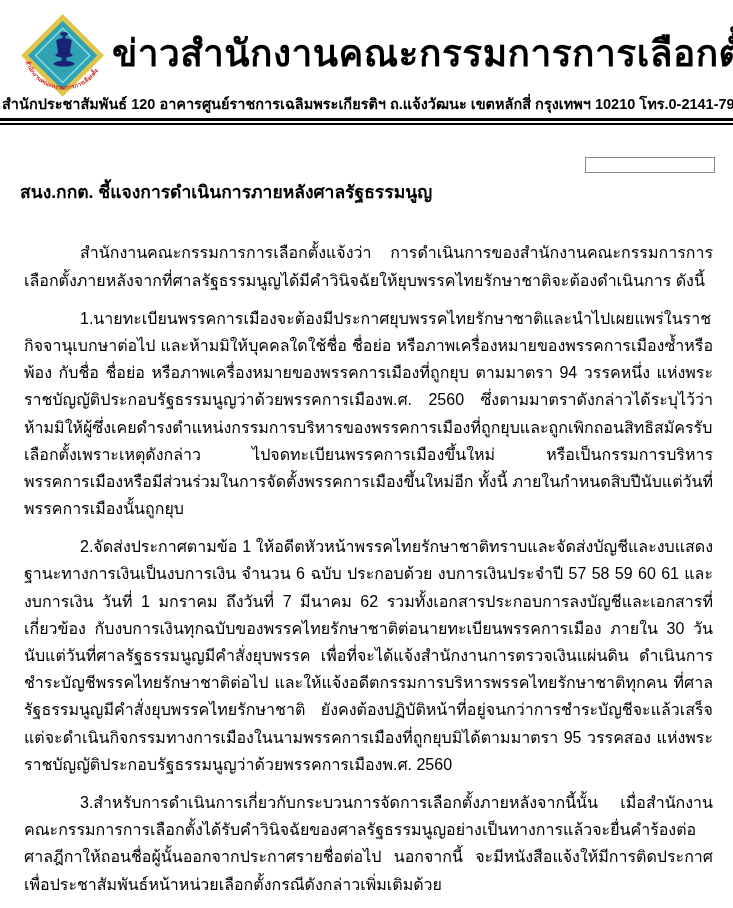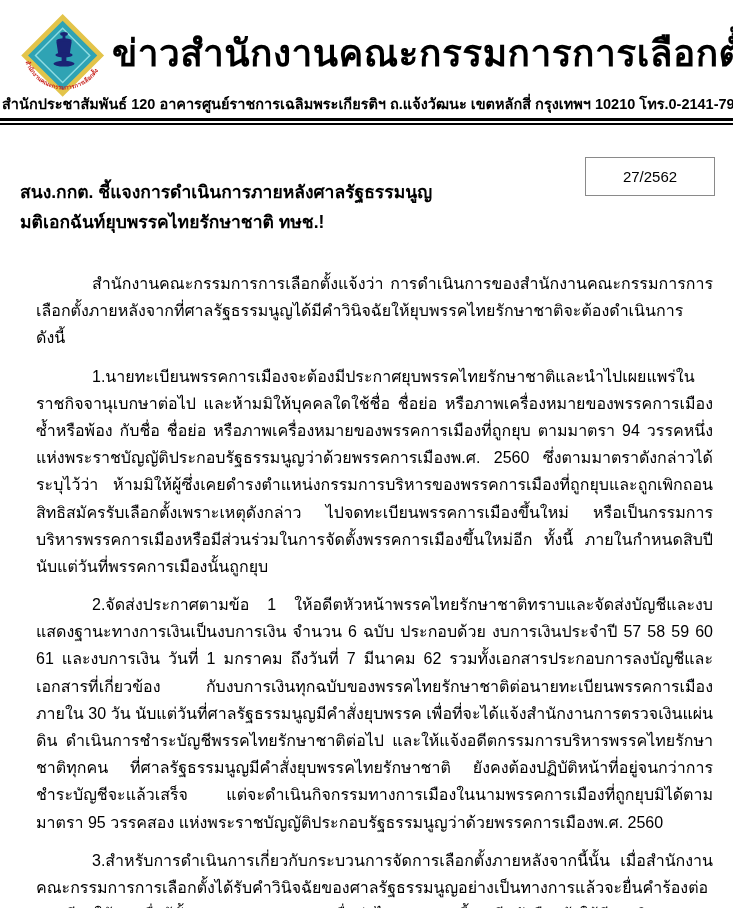--- a/index.html
+++ b/index.html
@@ -70,21 +70,21 @@
   }
 
   
   .body-text {
     margin: 32px 20px 0 20px;
     font-size: 16px;
     line-height: 1.7;
     text-align: justify;
   }
   .body-text p {
-    margin: 0 0 11px 16px;
+    margin: 0 0 11px 4px;
     text-indent: 56px;
   }
 </style>
 </head>
 <body>
 
 <div class="page">
 
   <div class="header">
 
@@ -113,26 +113,24 @@
     </div>
 
     <div class="agency-title">ข่าวสำนักงานคณะกรรมการการเลือกตั้ง</div>
 
     <div class="address-line">สำนักประชาสัมพันธ์ 120 อาคารศูนย์ราชการเฉลิมพระเกียรติฯ ถ.แจ้งวัฒนะ เขตหลักสี่ กรุงเทพฯ 10210 โทร.0-2141-7921-23 โทรสาร 02-143-850</div>
 
     <div class="rule-double"></div>
   </div>
 
   <div class="doc-box">
-    <div>27/2562</div>
   </div>
 
   <div class="headline">
     <div>สนง.กกต. ชี้แจงการดำเนินการภายหลังศาลรัฐธรรมนูญ</div>
-    <div>มติเอกฉันท์ยุบพรรคไทยรักษาชาติ ทษช.!</div>
   </div>
 
   <div class="body-text">
     <p>สำนักงานคณะกรรมการการเลือกตั้งแจ้งว่า การดำเนินการของสำนักงานคณะกรรมการการเลือกตั้งภายหลังจากที่ศาลรัฐธรรมนูญได้มีคำวินิจฉัยให้ยุบพรรคไทยรักษาชาติจะต้องดำเนินการ ดังนี้</p>
     <p>1.นายทะเบียนพรรคการเมืองจะต้องมีประกาศยุบพรรคไทยรักษาชาติและนำไปเผยแพร่ในราชกิจจานุเบกษาต่อไป และห้ามมิให้บุคคลใดใช้ชื่อ ชื่อย่อ หรือภาพเครื่องหมายของพรรคการเมืองซ้ำหรือพ้อง กับชื่อ ชื่อย่อ หรือภาพเครื่องหมายของพรรคการเมืองที่ถูกยุบ ตามมาตรา 94 วรรคหนึ่ง แห่งพระราชบัญญัติประกอบรัฐธรรมนูญว่าด้วยพรรคการเมืองพ.ศ. 2560 ซึ่งตามมาตราดังกล่าวได้ระบุไว้ว่า ห้ามมิให้ผู้ซึ่งเคยดำรงตำแหน่งกรรมการบริหารของพรรคการเมืองที่ถูกยุบและถูกเพิกถอนสิทธิสมัครรับเลือกตั้งเพราะเหตุดังกล่าว ไปจดทะเบียนพรรคการเมืองขึ้นใหม่ หรือเป็นกรรมการบริหารพรรคการเมืองหรือมีส่วนร่วมในการจัดตั้งพรรคการเมืองขึ้นใหม่อีก ทั้งนี้ ภายในกำหนดสิบปีนับแต่วันที่พรรคการเมืองนั้นถูกยุบ</p>
     <p>2.จัดส่งประกาศตามข้อ 1 ให้อดีตหัวหน้าพรรคไทยรักษาชาติทราบและจัดส่งบัญชีและงบแสดงฐานะทางการเงินเป็นงบการเงิน จำนวน 6 ฉบับ ประกอบด้วย งบการเงินประจำปี 57 58 59 60 61 และงบการเงิน วันที่ 1 มกราคม ถึงวันที่ 7 มีนาคม 62 รวมทั้งเอกสารประกอบการลงบัญชีและเอกสารที่เกี่ยวข้อง กับงบการเงินทุกฉบับของพรรคไทยรักษาชาติต่อนายทะเบียนพรรคการเมือง ภายใน 30 วัน นับแต่วันที่ศาลรัฐธรรมนูญมีคำสั่งยุบพรรค เพื่อที่จะได้แจ้งสำนักงานการตรวจเงินแผ่นดิน ดำเนินการชำระบัญชีพรรคไทยรักษาชาติต่อไป และให้แจ้งอดีตกรรมการบริหารพรรคไทยรักษาชาติทุกคน ที่ศาลรัฐธรรมนูญมีคำสั่งยุบพรรคไทยรักษาชาติ ยังคงต้องปฏิบัติหน้าที่อยู่จนกว่าการชำระบัญชีจะแล้วเสร็จ แต่จะดำเนินกิจกรรมทางการเมืองในนามพรรคการเมืองที่ถูกยุบมิได้ตามมาตรา 95 วรรคสอง แห่งพระราชบัญญัติประกอบรัฐธรรมนูญว่าด้วยพรรคการเมืองพ.ศ. 2560</p>
     <p>3.สำหรับการดำเนินการเกี่ยวกับกระบวนการจัดการเลือกตั้งภายหลังจากนี้นั้น เมื่อสำนักงานคณะกรรมการการเลือกตั้งได้รับคำวินิจฉัยของศาลรัฐธรรมนูญอย่างเป็นทางการแล้วจะยื่นคำร้องต่อศาลฎีกาให้ถอนชื่อผู้นั้นออกจากประกาศรายชื่อต่อไป นอกจากนี้ จะมีหนังสือแจ้งให้มีการติดประกาศเพื่อประชาสัมพันธ์หน้าหน่วยเลือกตั้งกรณีดังกล่าวเพิ่มเติมด้วย</p>
 
   </div>
 

